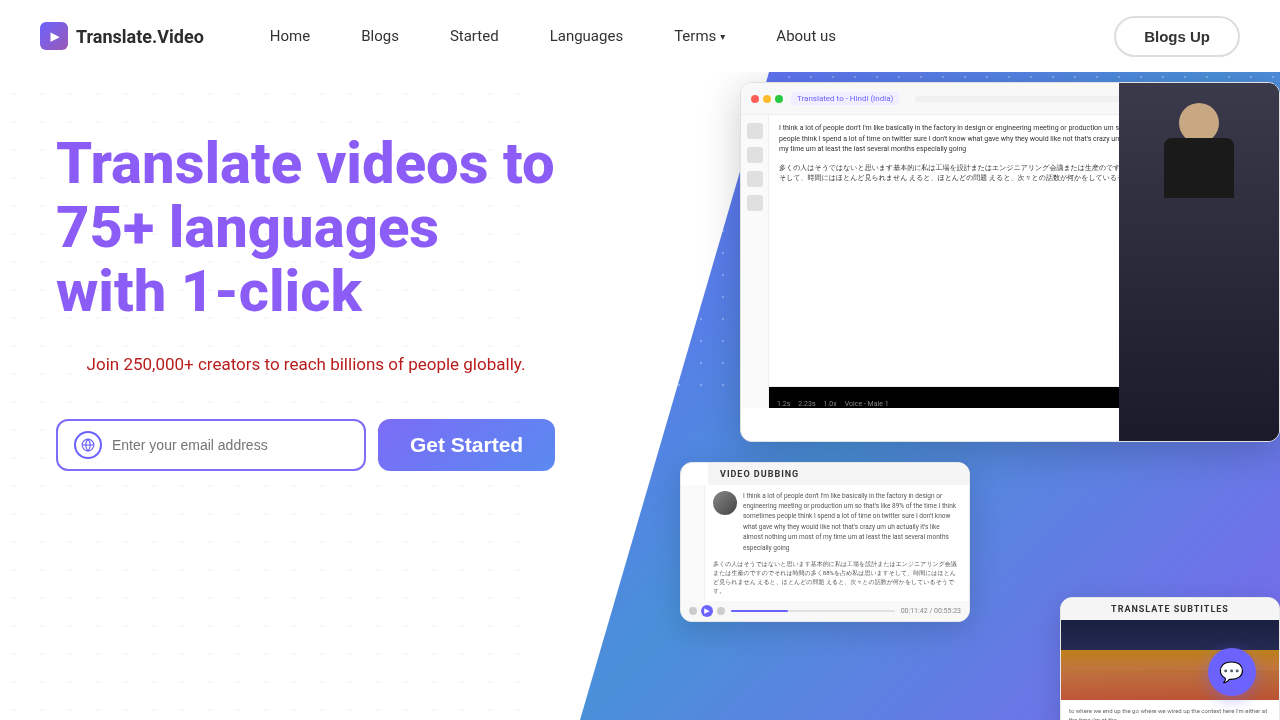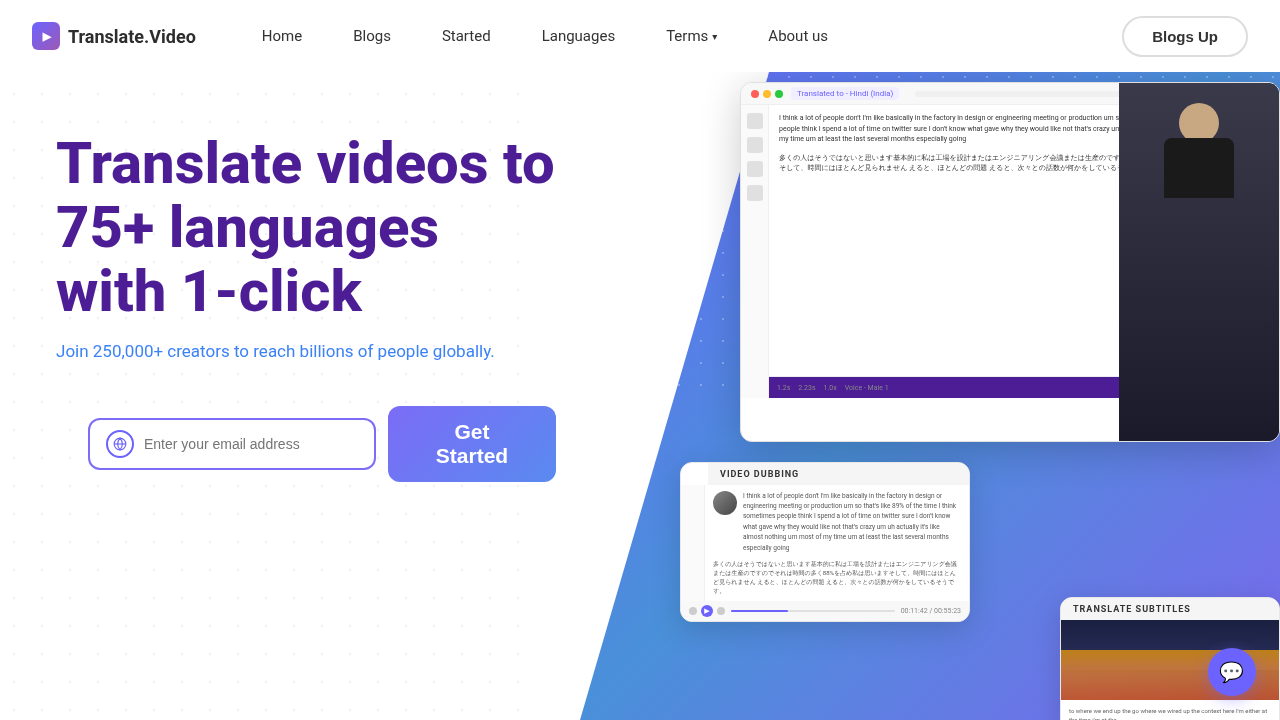--- a/index.html
+++ b/index.html
@@ -49,21 +49,21 @@
       background-image: radial-gradient(circle, #9b9bcc 1.5px, transparent 1.5px);
       background-size: 28px 28px;
     }
 
     
     nav {
       position: relative;
       z-index: 10;
       display: flex;
       align-items: center;
-      padding: 0 32px;
+      padding: 0 40px;
       height: 72px;
       background: #fff;
     }
 
     .logo {
       display: flex;
       align-items: center;
       gap: 8px;
       font-weight: 700;
       font-size: 18px;
@@ -149,37 +149,37 @@
 
     .hero-left {
       max-width: 500px;
       padding-top: 20px;
     }
 
     .hero-title {
       font-size: 58px;
       font-weight: 800;
       line-height: 1.1;
-      color: #4c1d95;
-      margin-bottom: 15px;
+      color: #8b5cf6;
+      margin-bottom: 28px;
     }
 
     .hero-subtitle {
       font-size: 17px;
-      color: #3b82f6;
+      color: #b91c1c;
       line-height: 1.6;
       margin-bottom: 40px;
+      text-align: center;
     }
 
     .email-form {
       display: flex;
       align-items: center;
       gap: 12px;
       margin-top: 12px;
-      margin-left: 32px;
     }
 
     .email-input-wrapper {
       display: flex;
       align-items: center;
       border: 2px solid #7c6cf8;
       border-radius: 12px;
       padding: 10px 16px;
       background: #fff;
       width: 310px;
@@ -238,21 +238,21 @@
       height: 360px;
       background: #fff;
       border-radius: 12px;
       box-shadow: 0 8px 40px rgba(0,0,0,0.2);
       overflow: hidden;
       border: 1px solid #e0e0e0;
     }
 
     .app-topbar {
       background: #f8f8f8;
-      height: 22px;
+      height: 32px;
       display: flex;
       align-items: center;
       padding: 0 10px;
       gap: 8px;
       border-bottom: 1px solid #eee;
     }
 
     .topbar-dots {
       display: flex; gap: 4px;
     }
@@ -439,20 +439,21 @@
       border: 1px solid #e8e8e8;
     }
 
     .subtitles-header {
       background: #f5f5f5;
       padding: 6px 12px;
       font-size: 9px;
       font-weight: 700;
       color: #333;
       letter-spacing: 1px;
+      text-align: center;
     }
 
     .subtitles-image {
       width: 100%;
       height: 80px;
       background: linear-gradient(135deg, #2c2c3e, #1a1a2a);
       position: relative;
       overflow: hidden;
     }
 
@@ -569,21 +570,21 @@
           <div class="sidebar-icon"></div>
           <div class="sidebar-icon"></div>
           <div class="sidebar-icon"></div>
           <div class="sidebar-icon"></div>
         </div>
         <div class="app-content">
           <div class="app-text-area">
             <p style="margin-bottom:8px;">I think a lot of people don't I'm like basically in the factory in design or engineering meeting or production um so that's like 89% of the time I think sometimes people think I spend a lot of time on twitter sure I don't know what gave why they would like not that's crazy um uh actually it's like almost nothing um most of my time um at least the last several months especially going</p>
             <p>多くの人はそうではないと思います基本的に私は工場を設計またはエンジニアリング会議または生産のですのでそれは時間の多く88%を占め私は思いますそして、時間にはほとんど見られません えると、ほとんどの問題 えると、次々との話数が何かをしているそうです。</p>
           </div>
-          <div style="height:22px; background:#4c1d95; border-top:1px solid #eee; display:flex; align-items:center; padding:0 8px; gap:8px; font-size:7px; color:#888;">
+          <div style="height:22px; background:#000000; border-top:1px solid #eee; display:flex; align-items:flex-end; padding:0 8px; gap:8px; font-size:7px; color:#888;">
             <span>1.2s</span>
             <span>2.23s</span>
             <span>1.0x</span>
             <span>Voice - Male 1</span>
           </div>
         </div>
         <div class="app-video-thumb">
           <div class="person-silhouette">
             <div class="person-head"></div>
             <div class="person-body"></div>

